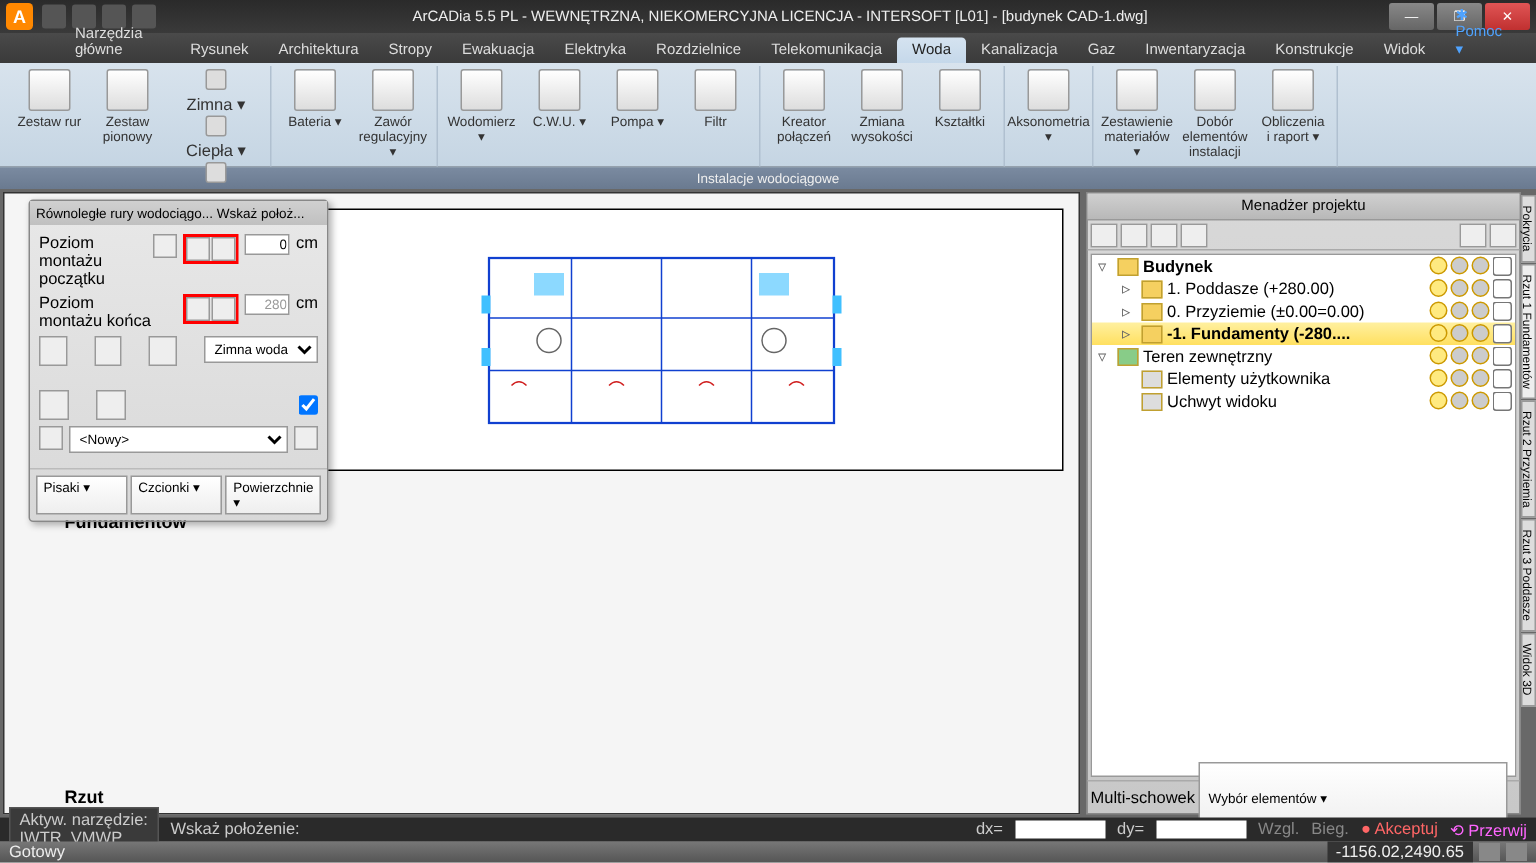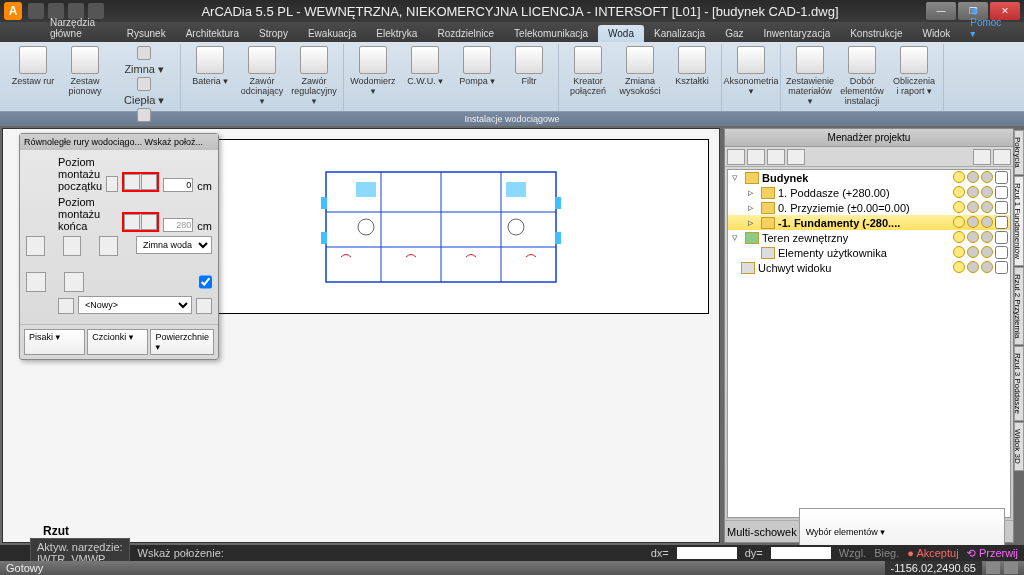--- a/index.html
+++ b/index.html
@@ -2,21 +2,21 @@
 <html><head>
 <meta charset="utf-8">
 <style>
 * { margin: 0; padding: 0; box-sizing: border-box; font-family: Tahoma, Arial, sans-serif; font-size: 11px; }
 body { width: 1024px; height: 575px; background: #7a7a7a; overflow: hidden; position: relative; }
 
 .titlebar { height: 22px; background: linear-gradient(#2a2a2a, #3a3a3a); display: flex; align-items: center; padding: 0 4px; }
 .app-logo { width: 18px; height: 18px; background: #ff8800; border-radius: 3px; margin-right: 6px; display: flex; align-items: center; justify-content: center; color: white; font-weight: bold; font-size: 12px; }
 .qat { display: flex; gap: 4px; margin-right: 10px; }
 .qat-btn { width: 16px; height: 16px; background: #555; border-radius: 2px; }
-.title-text { flex: 1; text-align: center; color: #eee; font-size: 13px; }
+.title-text { flex: 1; text-align: center; color: #eee; font-size: 10px; }
 .win-controls { display: flex; gap: 2px; }
 .win-btn { width: 30px; height: 18px; background: linear-gradient(#888, #666); border-radius: 2px; display: flex; align-items: center; justify-content: center; color: #fff; font-size: 9px; }
 .win-btn.close { background: linear-gradient(#e05555, #c03030); }
 
 .ribbon-tabs { height: 20px; background: linear-gradient(#4a4a4a, #3a3a3a); display: flex; align-items: flex-end; padding-left: 40px; }
 .ribbon-tab { padding: 3px 10px; color: #ddd; font-size: 10px; cursor: pointer; border-radius: 3px 3px 0 0; }
 .ribbon-tab.active { background: linear-gradient(#d5e3f0, #c5d8ea); color: #222; }
 .help-tab { margin-left: auto; margin-right: 8px; color: #4fa3ff; }
 
 .ribbon-panel { height: 70px; background: linear-gradient(#d8e3ed, #c5d5e3); border-bottom: 1px solid #8a9aab; display: flex; padding: 2px 4px 0 4px; }
@@ -38,21 +38,21 @@
 .drawing { position: absolute; top: 10px; left: 170px; right: 10px; bottom: 10px; }
 .sheet { background: #fff; border: 1px solid #000; margin-bottom: 8px; position: relative; padding: 10px; }
 .sheet.top { height: 190px; }
 .sheet.bot { height: 175px; }
 .floorplan { position: absolute; left: 50%; top: 50%; transform: translate(-50%, -50%); }
 .plan-label { position: absolute; font-weight: bold; font-size: 12px; }
 
 .float-panel { position: absolute; top: 4px; left: 16px; width: 200px; background: linear-gradient(#e8e8e8, #d8d8d8); border: 1px solid #888; border-radius: 3px; box-shadow: 2px 2px 5px rgba(0,0,0,0.3); z-index: 10; }
 .float-title { height: 16px; background: linear-gradient(#d0d0d0, #c0c0c0); font-size: 9px; padding: 2px 4px; display: flex; align-items: center; }
 .float-body { padding: 6px; }
-.float-row { display: flex; align-items: flex-end; gap: 4px; margin-bottom: 4px; font-size: 9px; margin-left: 32px; }
+.float-row { display: flex; align-items: flex-start; gap: 4px; margin-bottom: 4px; font-size: 9px; }
 .float-row .lbl { flex: 1; }
 .float-row .btns { display: flex; gap: 1px; }
 .float-row .btn-icon { width: 16px; height: 16px; background: #eee; border: 1px solid #999; }
 .float-row input { width: 30px; font-size: 9px; text-align: right; border: 1px solid #999; padding: 1px; }
 .highlight { border: 2px solid red !important; position: relative; }
 .float-toolbar { display: flex; gap: 18px; margin: 4px 0; }
 .float-toolbar .btn-icon { width: 20px; height: 20px; background: #eee; border: 1px solid #999; }
 .float-select { height: 18px; border: 1px solid #999; font-size: 9px; padding: 0 2px; background: #fff; }
 .float-footer { display: flex; gap: 2px; padding: 4px; border-top: 1px solid #bbb; }
 .float-footer .drop { flex: 1; font-size: 9px; border: 1px solid #999; background: linear-gradient(#fff,#eee); padding: 2px 4px; }
@@ -69,21 +69,21 @@
 .tree-row .rgt { margin-left: auto; display: flex; gap: 2px; }
 .tree-row .rgt .bulb { width: 12px; height: 12px; background: #ffea80; border-radius: 50%; border: 1px solid #cc9900; }
 .side-footer { height: 22px; display: flex; gap: 2px; padding: 2px; border-top: 1px solid #aaa; align-items: center; }
 .side-footer .drop { font-size: 9px; border: 1px solid #999; background: linear-gradient(#fff,#eee); padding: 18px 6px; }
 
 .vert-tabs { position: absolute; right: 0; top: 130px; width: 10px; display: flex; flex-direction: column; }
 .vert-tab { writing-mode: vertical-rl; font-size: 8px; padding: 6px 1px; background: #ddd; border: 1px solid #999; margin-bottom: 1px; }
 
 .cmd-bar { position: absolute; bottom: 14px; left: 0; right: 0; height: 16px; background: #2a2a2a; display: flex; align-items: center; padding: 0 6px; gap: 8px; color: #ccc; font-size: 9px; }
 .cmd-bar input { background: #fff; border: none; font-size: 9px; width: 60px; padding: 1px; }
-.cmd-bar .tool-status { background: #3a3a3a; padding: 2px 6px; border: 1px solid #555; margin-left: 24px; }
+.cmd-bar .tool-status { background: #3a3a3a; padding: 2px 6px; border: 1px solid #555; }
 .status-bar { position: absolute; bottom: 0; left: 0; right: 0; height: 14px; background: linear-gradient(#777, #555); color: #eee; font-size: 9px; display: flex; align-items: center; padding: 0 6px; }
 .status-bar .right { margin-left: auto; display: flex; gap: 4px; align-items: center; }
 .coord { background: #333; padding: 1px 6px; }
 
 svg.plan { display: block; }
 </style>
 </head>
 <body>
 
 <div class="titlebar">
@@ -145,24 +145,20 @@
             <span>Cyrkulacja ▾</span>
           </div>
       </div>
     </div>
   </div>
   <div class="ribbon-group">
     <div class="ribbon-btns">
       <div class="ribbon-btn-large">
           <div class="icon"></div>
           <div class="label">Bateria ▾</div>
-        </div>
-      <div class="ribbon-btn-large">
-          <div class="icon"></div>
-          <div class="label">Zawór odcinający ▾</div>
         </div>
       <div class="ribbon-btn-large">
           <div class="icon"></div>
           <div class="label">Zawór regulacyjny ▾</div>
         </div>
     </div>
   </div>
   <div class="ribbon-group">
     <div class="ribbon-btns">
       <div class="ribbon-btn-large">
@@ -386,21 +382,21 @@
         <span class="expand"></span>
         <span class="icon" style="background:#ddd;"></span>
         <span>Elementy użytkownika</span>
         <span class="rgt">
             <span class="bulb"></span>
             <span class="bulb" style="background:#ccc;"></span>
             <span class="bulb" style="background:#ccc;"></span>
             <input type="checkbox" style="">
           </span>
       </div>
-      <div class="tree-row" style="padding-left:0;">
+      <div class="tree-row" style="padding-left:20px;">
         <span class="expand"></span>
         <span class="icon" style="background:#ddd;"></span>
         <span>Uchwyt widoku</span>
         <span class="rgt">
             <span class="bulb"></span>
             <span class="bulb" style="background:#ccc;"></span>
             <span class="bulb" style="background:#ccc;"></span>
             <input type="checkbox" style="">
           </span>
       </div>

